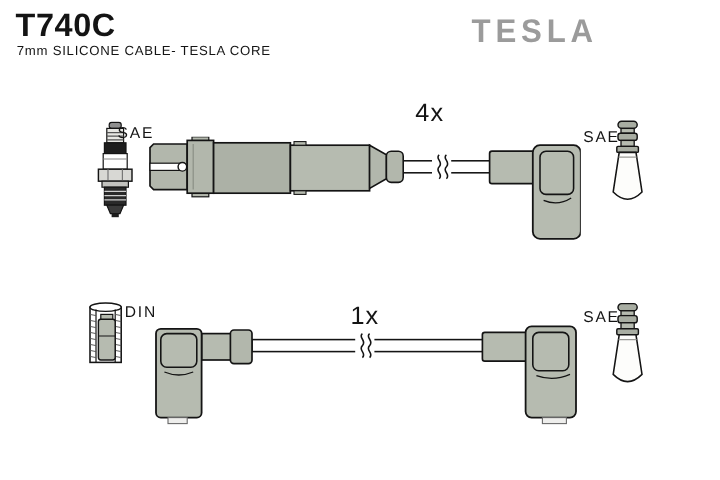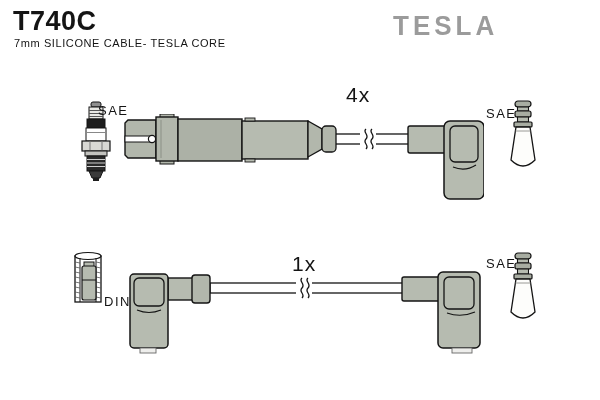--- a/index.html
+++ b/index.html
@@ -41,21 +41,21 @@
   }
   .qty-top{left:310px;top:83px;margin-left:36px;}
   .qty-bottom{left:292px;top:252px;}
   .std-label{
     font-size:13px;
     letter-spacing:1.5px;
     text-align:center;
   }
   .sae-top-left{left:98px;top:103px;}
   .sae-top-right{left:486px;top:106px;}
-  .din-label{left:104px;top:252px;margin-top:42px;}
+  .din-label{left:104px;top:252px;}
   .sae-bottom-right{left:486px;top:256px;}
   .icon-sparkplug{left:74px;top:101px;}
   .icon-din{left:70px;top:250px;}
   .icon-term-top{left:505px;top:100px;}
   .icon-term-bottom{left:505px;top:252px;}
   .cable-top{left:124px;top:114px;}
   .cable-bottom{left:126px;top:268px;}
   svg{display:block;}
 </style>
 </head>

